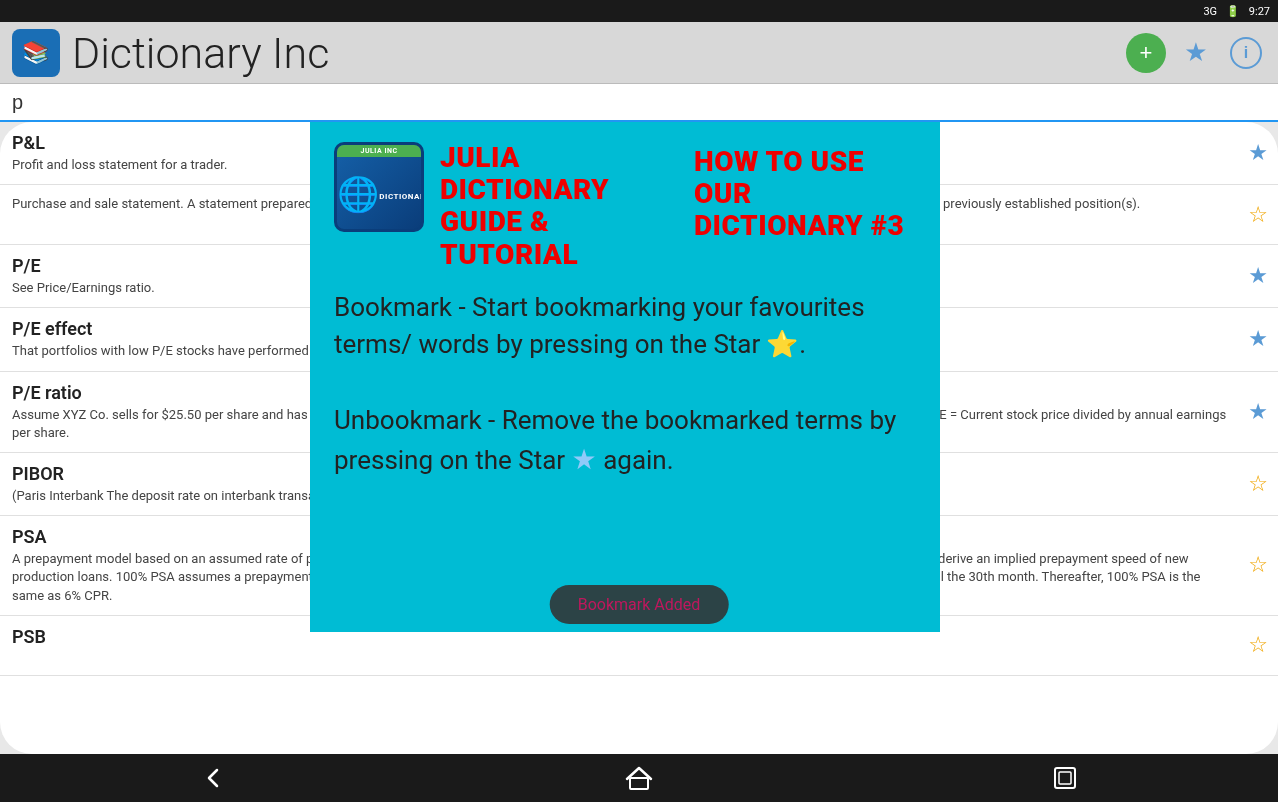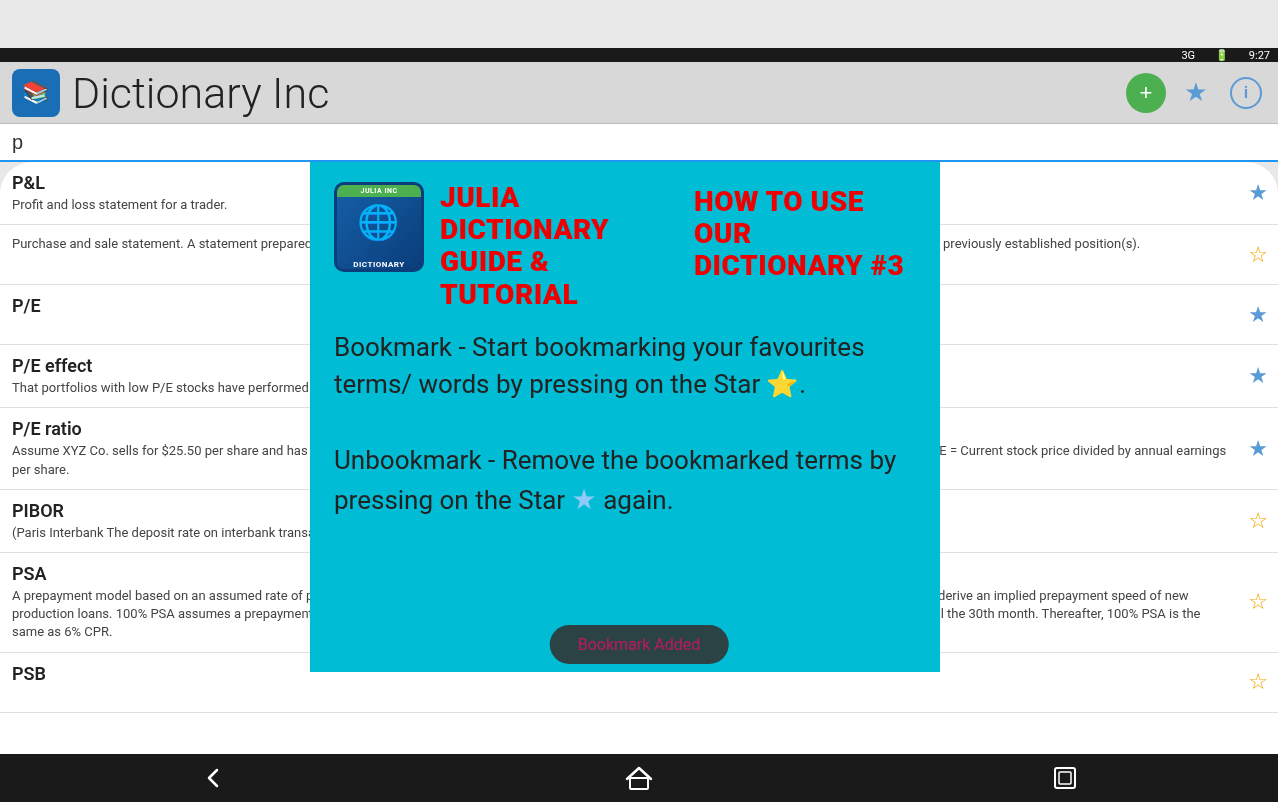--- a/index.html
+++ b/index.html
@@ -8,28 +8,27 @@
       height: 802px;
       overflow: hidden;
       font-family: 'Roboto', Arial, sans-serif;
       background: #e8e8e8;
       position: relative;
     }
 
     
     .status-bar {
       width: 100%;
-      height: 14px;
+      height: 22px;
       background: #1a1a1a;
       display: flex;
       align-items: center;
       justify-content: flex-end;
       padding: 0 8px;
-      gap: 20px;
-      margin-top: 48px;
+      gap: 9px;
     }
     .status-bar-text {
       color: white;
       font-size: 11px;
     }
     .signal-icon {
       color: white;
       font-size: 11px;
     }
 
@@ -275,20 +274,21 @@
       <button class="star-btn star-filled">★</button>
     </div>
 
     <div class="dict-item">
       <div class="dict-item-def">Purchase and sale statement. A statement prepared by the futures commission merchant showing change in a customer's net ledger balance after the offset of a previously established position(s).</div>
       <button class="star-btn star-outline">☆</button>
     </div>
 
     <div class="dict-item">
       <div class="dict-item-term">P/E</div>
+      <div class="dict-item-def">See Price/Earnings ratio.</div>
       <button class="star-btn star-filled">★</button>
     </div>
 
     <div class="dict-item">
       <div class="dict-item-term">P/E effect</div>
       <div class="dict-item-def">That portfolios with low P/E stocks have performed better than high P/E stocks in various studies.</div>
       <button class="star-btn star-filled">★</button>
     </div>
 
     <div class="dict-item">
@@ -313,21 +313,21 @@
       <div class="dict-item-term">PSB</div>
       <div class="dict-item-def"></div>
       <button class="star-btn star-outline">☆</button>
     </div>
 
   </div>
 
   <div class="tutorial-overlay">
     <div class="tutorial-header">
 
-      <div style="width:90px;height:90px;border-radius:10px;background:linear-gradient(135deg,#1560a8,#0a3d7a);border:3px solid #0a3d7a;display:flex;flex-direction:column;align-items:center;justify-content:flex-end;flex-shrink:0;position:relative;overflow:hidden;">
+      <div style="width:90px;height:90px;border-radius:10px;background:linear-gradient(135deg,#1560a8,#0a3d7a);border:3px solid #0a3d7a;display:flex;flex-direction:row;align-items:center;justify-content:flex-start;flex-shrink:0;position:relative;overflow:hidden;">
         <div style="position:absolute;top:0;left:0;right:0;background:#4caf50;text-align:center;font-size:7px;font-weight:bold;color:white;padding:2px 0;letter-spacing:0.5px;">JULIA INC</div>
         <div style="font-size:34px;margin-top:14px;">🌐</div>
         <div style="font-size:8px;font-weight:bold;color:white;letter-spacing:0.5px;margin-top:18px;">DICTIONARY</div>
       </div>
       <div class="tutorial-title-block">
         <div class="tutorial-title">JULIA DICTIONARY GUIDE &amp; TUTORIAL</div>
         <div class="tutorial-title" style="margin-top:4px;">HOW TO USE OUR DICTIONARY #3</div>
       </div>
     </div>
     <div class="tutorial-body">

